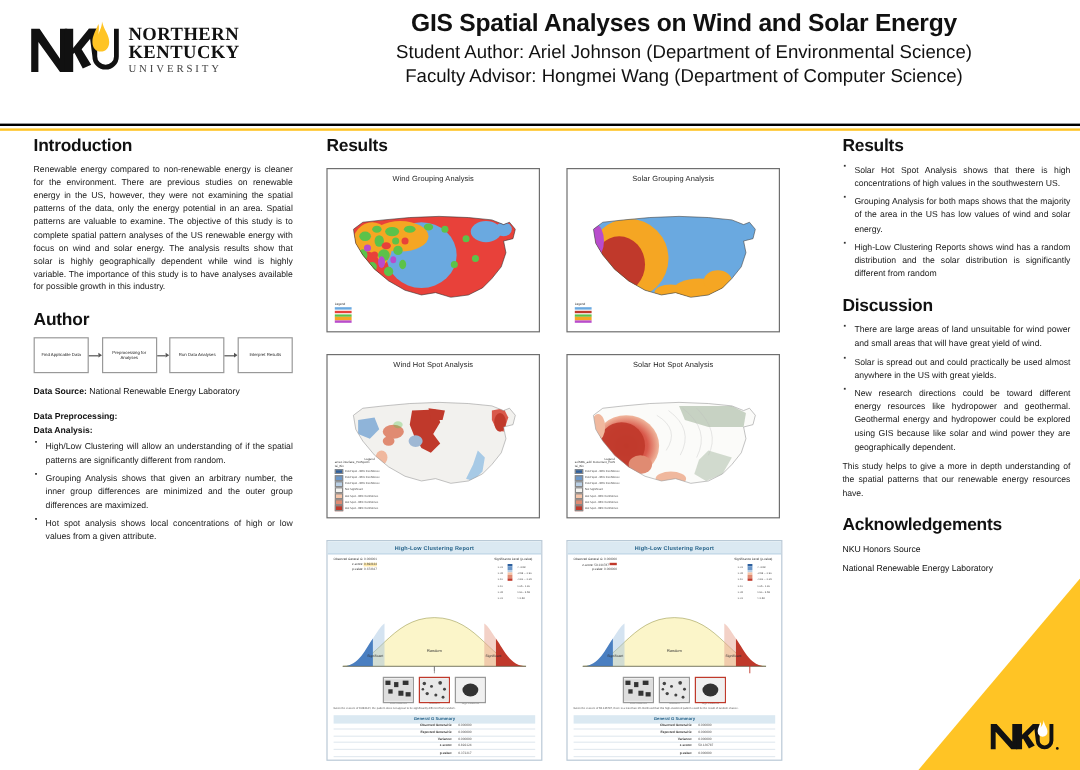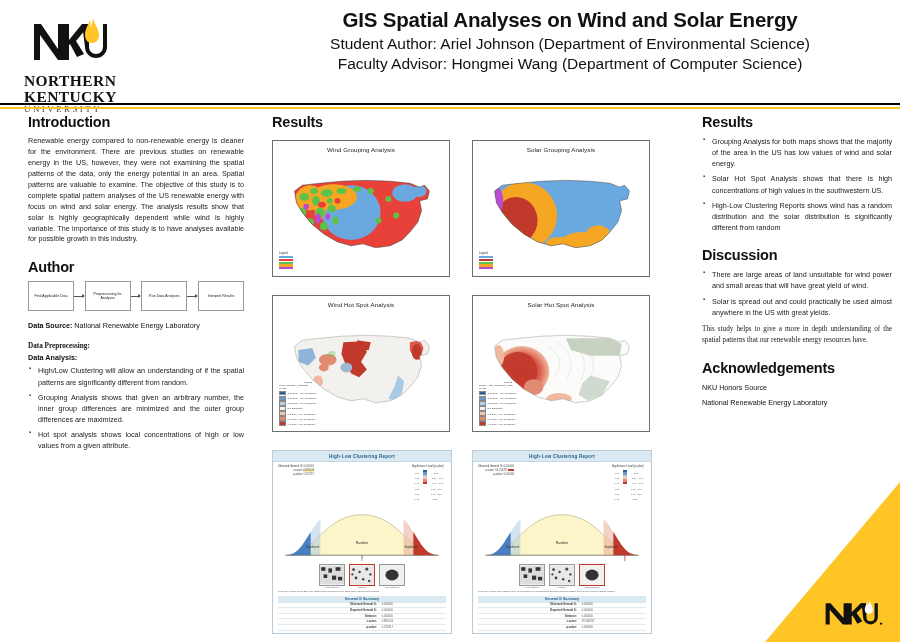--- a/index.html
+++ b/index.html
@@ -8,21 +8,21 @@
     background:#ffffff;
     font-family:"Liberation Sans", sans-serif;
     color:#111;
     overflow:hidden;
     position:relative;
   }
   .poster{position:relative;width:900px;height:642px;}
 
   
   .header{position:relative;height:96px;}
-  .logo-wrap{position:absolute;left:24px;top:16px;display:flex;align-items:center;gap:7px;flex-direction:column;}
+  .logo-wrap{position:absolute;left:24px;top:16px;display:flex;align-items:center;gap:7px;}
   .logo-mark{position:relative;width:76px;height:50px;}
   .logo-word{line-height:1.0;}
   .logo-word .l1,.logo-word .l2{
     font-family:"Liberation Serif", serif;font-weight:bold;
     font-size:15.5px;letter-spacing:.4px;color:#111;display:block;
   }
   .logo-word .l3{
     font-family:"Liberation Serif", serif;font-size:9px;
     letter-spacing:2.4px;color:#444;display:block;margin-top:1px;
   }
@@ -117,21 +117,21 @@
   table.kv td{padding:.8px 2px;border-bottom:.4px solid #e3eaf0;}
   table.kv td.k{text-align:right;color:#333;width:60%;font-weight:bold;}
   table.kv td.v{text-align:left;color:#555;padding-left:3px;}
 
   
   .corner{position:absolute;right:0;bottom:0;width:190px;height:160px;pointer-events:none;}
   .corner svg{display:block;width:100%;height:100%;}
   .corner-logo{position:absolute;right:14px;bottom:12px;width:62px;height:30px;}
 
   .ack-line{font-size:7.2px;line-height:1.6;margin:0 0 4px 0;position:relative;z-index:3;}
-  .concl-text{position:relative;z-index:3;font-family:Liberation Serif, serif;}
+  .concl-text{position:relative;z-index:3;}
 </style>
 </head>
 <body>
 
 <div class="poster">
 
   <div class="header">
 
     <div class="logo-wrap">
       <div class="logo-mark">
@@ -188,21 +188,21 @@
             <span class="head"></span>
           </div>
         <div class="fbox">Interpret Results</div>
       </div>
 
       <p class="lbl">
         <span>Data Source:</span>
         <span class="norm">National Renewable Energy Laboratory</span>
       </p>
 
-      <p class="lbl" style="margin-top:12px;font-family:Liberation Serif, serif;">Data Preprocessing:</p>
+      <p class="lbl" style="margin-top:12px;">Data Preprocessing:</p>
 
       <p class="lbl" style="">Data Analysis:</p>
       <ul class="bul">
         <li>High/Low Clustering will allow an understanding of if the spatial patterns are significantly different from random.</li>
         <li>Grouping Analysis shows that given an arbitrary number, the inner group differences are minimized and the outer group differences are maximized.</li>
         <li>Hot spot analysis shows local concentrations of high or low values from a given attribute.</li>
       </ul>
     </div>
 
     <div class="col col-mid">
@@ -791,29 +791,30 @@
             </div>
           </div>
         </div>
 
       </div>
     </div>
 
     <div class="col col-right">
       <h2 class="sec">Results</h2>
       <ul class="bul">
+        <li>Solar Hot Spot Analysis shows that there is high concentrations of high values in the southwestern US.</li>
         <li>Grouping Analysis for both maps shows that the majority of the area in the US has low values of wind and solar energy.</li>
-        <li>Solar Hot Spot Analysis shows that there is high concentrations of high values in the southwestern US.</li>
         <li>High-Low Clustering Reports shows wind has a random distribution and the solar distribution is significantly different from random</li>
       </ul>
 
       <h2 class="sec tight">Discussion</h2>
       <ul class="bul">
         <li>There are large areas of land unsuitable for wind power and small areas that will have great yield of wind.</li>
         <li>Solar is spread out and could practically be used almost anywhere in the US with great yields.</li>
+        <li>New research directions could be toward different energy resources like hydropower and geothermal. Geothermal energy and hydropower could be explored using GIS because like solar and wind power they are geographically dependent.</li>
       </ul>
 
       <p class="body concl-text">This study helps to give a more in depth understanding of the spatial patterns that our renewable energy resources have.</p>
 
       <h2 class="sec tight">Acknowledgements</h2>
       <p class="ack-line">NKU Honors Source</p>
       <p class="ack-line">National Renewable Energy Laboratory</p>
     </div>
 
   </div>

